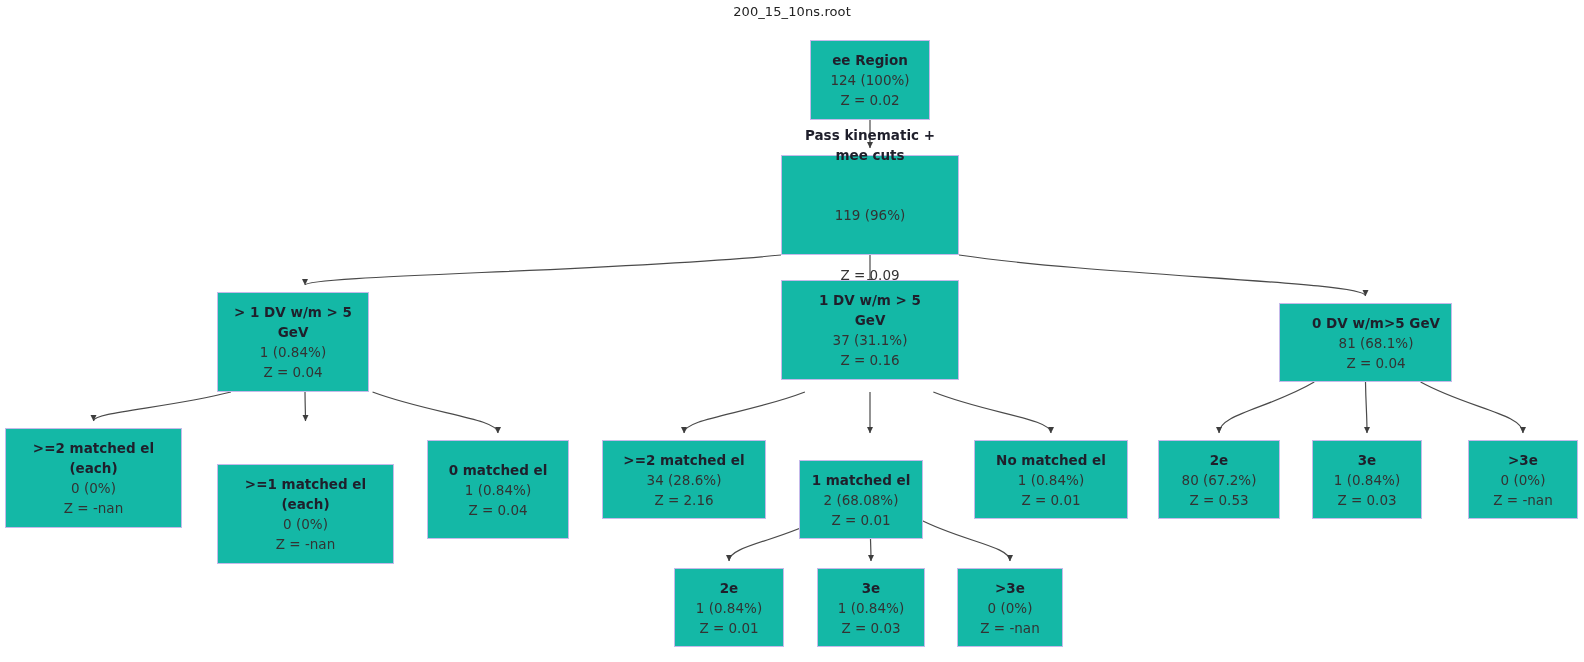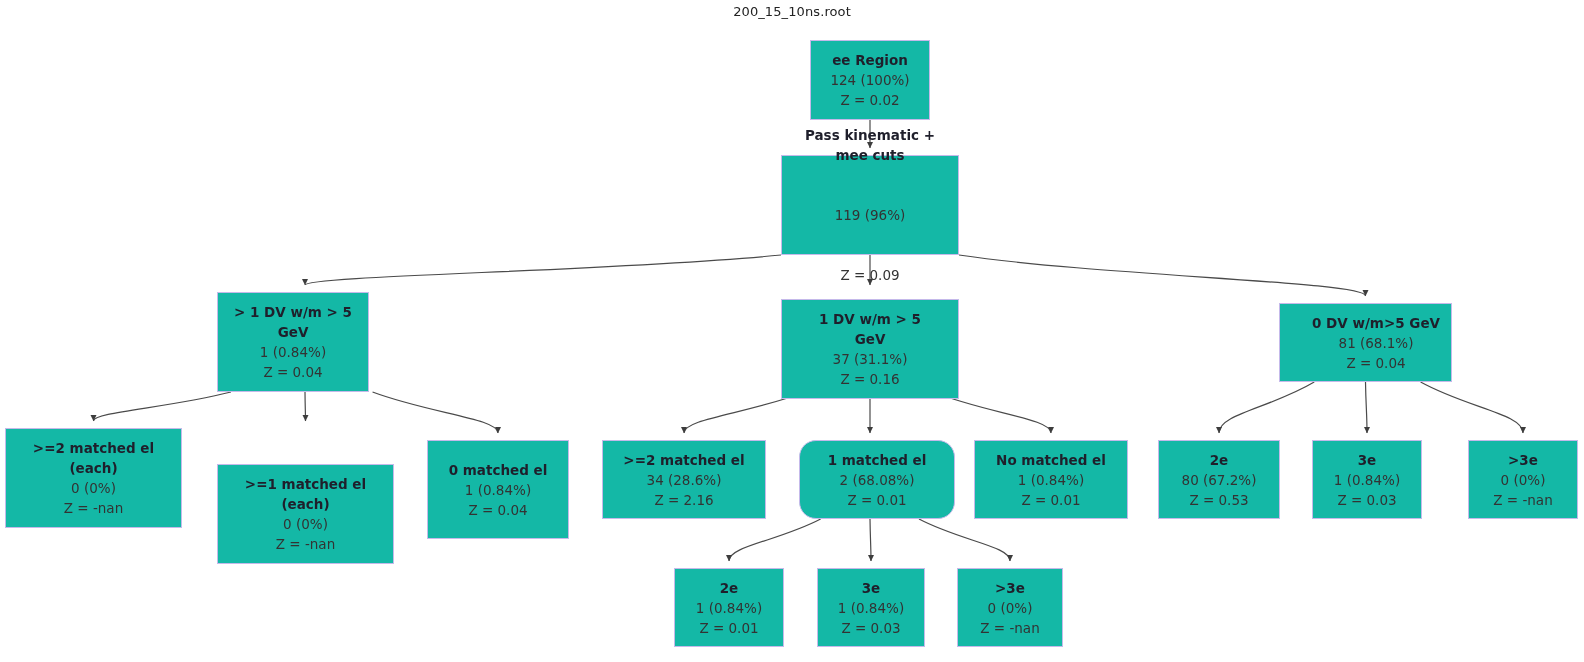--- a/index.html
+++ b/index.html
@@ -108,21 +108,21 @@
       <div class="node" style="left: 781px; top: 155px; width: 178px; height: 100px; gap: 40px;">
         <div class="label">Pass kinematic +<br>mee cuts</div>
         <div class="count">119 (96%)</div>
         <div class="zval">Z = 0.09</div>
       </div>
       <div class="node" style="left: 217px; top: 292px; width: 152px; height: 100px;">
         <div class="label">&gt; 1 DV w/m &gt; 5<br>GeV</div>
         <div class="count">1 (0.84%)</div>
         <div class="zval">Z = 0.04</div>
       </div>
-      <div class="node" style="left: 781px; top: 299px; width: 178px; height: 100px;">
+      <div class="node" style="left: 781px; top: 280px; width: 178px; height: 100px;">
         <div class="label">1 DV w/m &gt; 5<br>GeV</div>
         <div class="count">37 (31.1%)</div>
         <div class="zval">Z = 0.16</div>
       </div>
       <div class="node" style="left: 1279px; top: 303px; width: 173px; height: 79px; padding-left: 21px;">
         <div class="label">0 DV w/m&gt;5 GeV</div>
         <div class="count">81 (68.1%)</div>
         <div class="zval">Z = 0.04</div>
       </div>
       <div class="node" style="left: 5px; top: 428px; width: 177px; height: 100px;">
@@ -138,21 +138,21 @@
       <div class="node" style="left: 427px; top: 440px; width: 142px; height: 99px;">
         <div class="label">0 matched el</div>
         <div class="count">1 (0.84%)</div>
         <div class="zval">Z = 0.04</div>
       </div>
       <div class="node" style="left: 602px; top: 440px; width: 164px; height: 79px;">
         <div class="label">&gt;=2 matched el</div>
         <div class="count">34 (28.6%)</div>
         <div class="zval">Z = 2.16</div>
       </div>
-      <div class="node" style="left: 799px; top: 440px; width: 156px; height: 79px; border-radius: 17px;">
+      <div class="node" style="left: 799px; top: 460px; width: 124px; height: 79px;">
         <div class="label">1 matched el</div>
         <div class="count">2 (68.08%)</div>
         <div class="zval">Z = 0.01</div>
       </div>
       <div class="node" style="left: 974px; top: 440px; width: 154px; height: 79px;">
         <div class="label">No matched el</div>
         <div class="count">1 (0.84%)</div>
         <div class="zval">Z = 0.01</div>
       </div>
       <div class="node" style="left: 1158px; top: 440px; width: 122px; height: 79px;">

